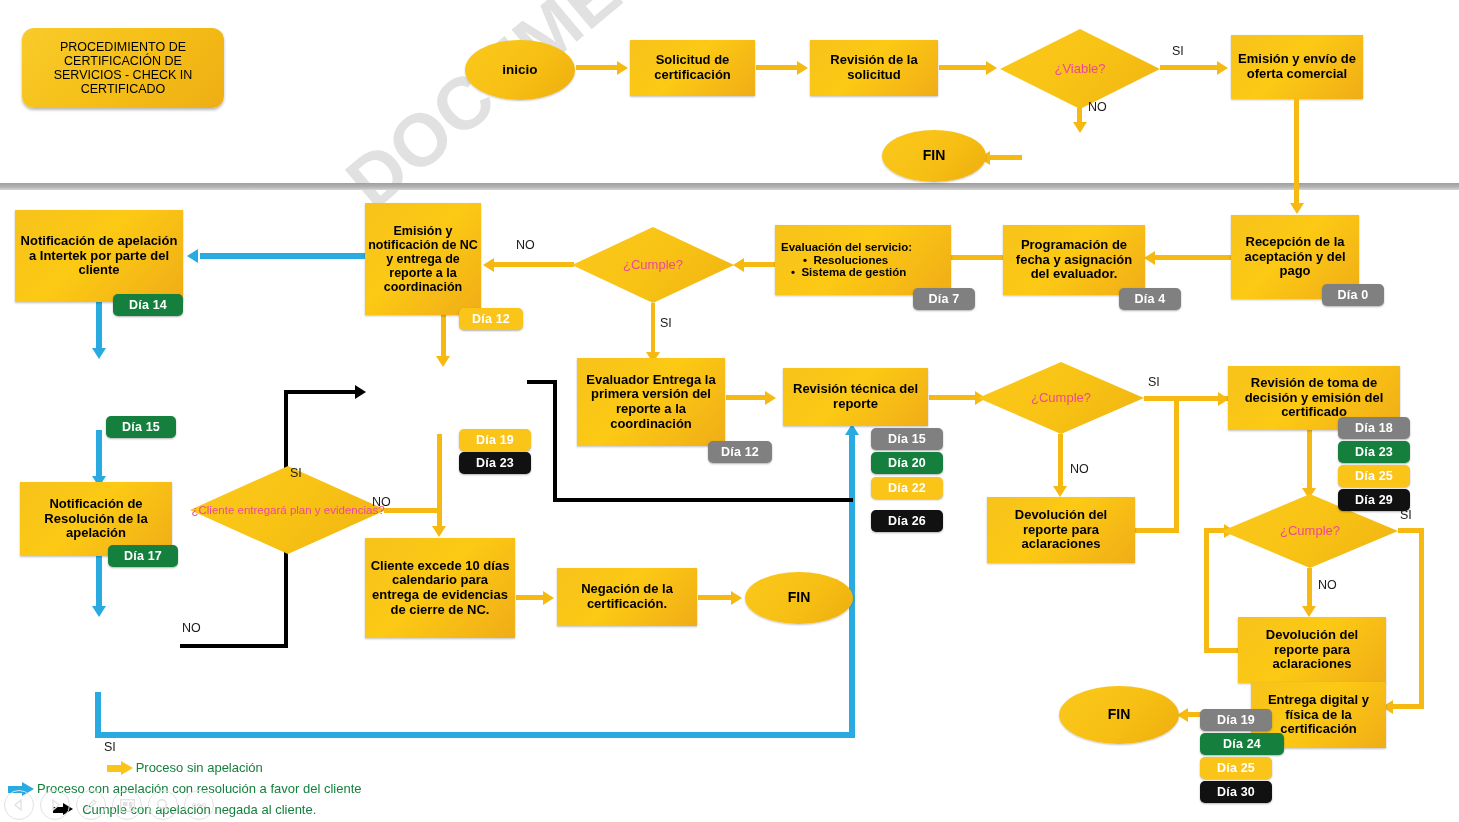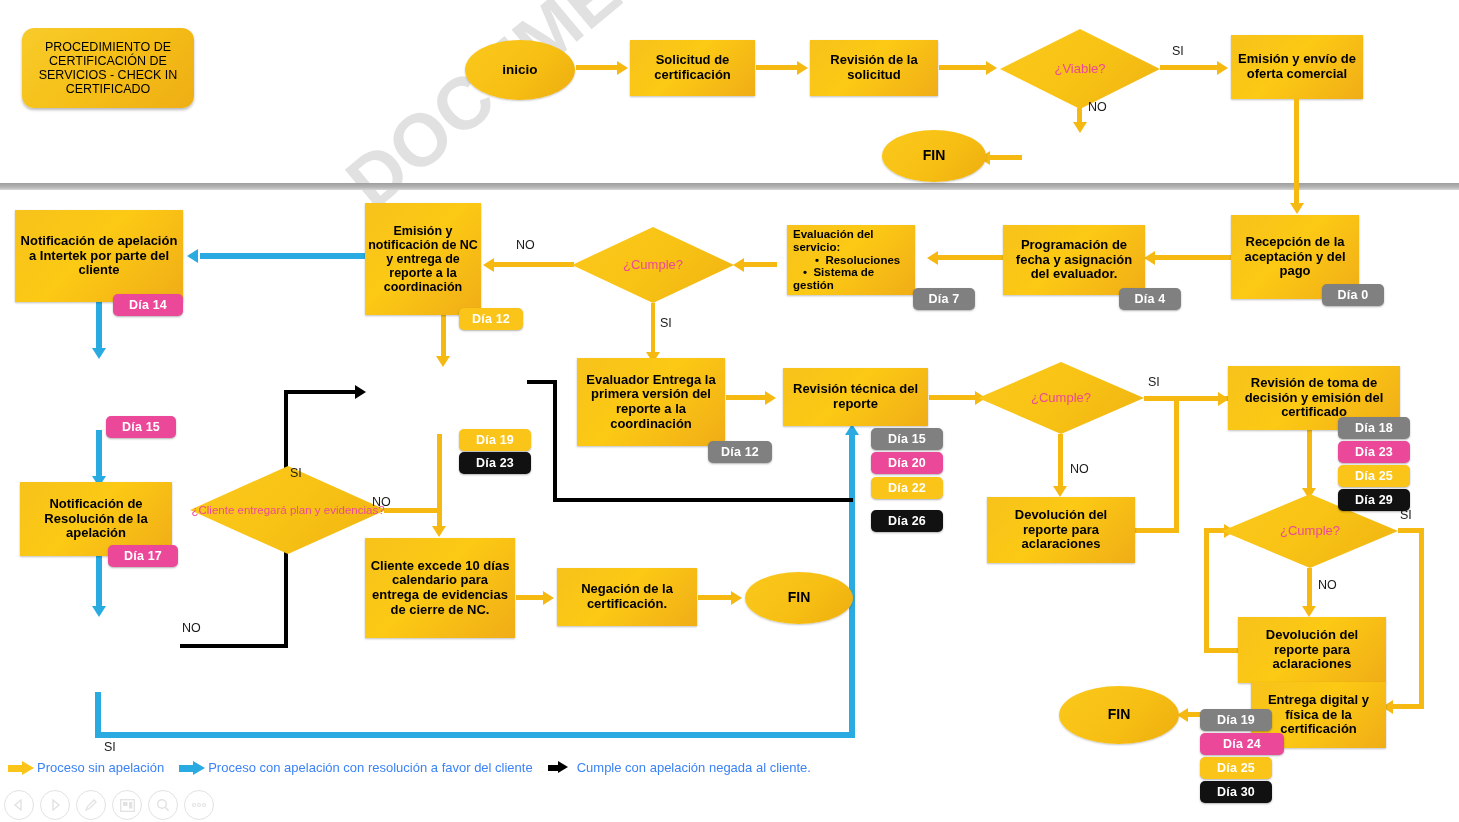--- a/index.html
+++ b/index.html
@@ -30,21 +30,21 @@
   .bullets .b0{text-align:center;}
   .bullets .b1{padding-left:22px;}
   .bullets .b2{padding-left:10px;}
 
   
   .badge{position:absolute;box-sizing:border-box;display:flex;align-items:center;
          justify-content:center;border-radius:5px;color:#fff;font-weight:bold;
          font-size:12.5px;height:22px;z-index:9;
          box-shadow:0 1px 2px rgba(0,0,0,.3);letter-spacing:.2px;}
   .b-gray{background:#808080;}
-  .b-blue{background:#ec4899;}
+  .b-blue{background:#15803d;}
   .b-yellow{background:#fbc419;}
   .b-black{background:#111111;}
 
   
   .ln{position:absolute;z-index:3;}
   .y{background:#f5b912;}
   .bl{background:#29abe2;}
   .bk{background:#000000;}
   .arrow{position:absolute;width:0;height:0;z-index:4;}
   .ar-r{border-top:7px solid transparent;border-bottom:7px solid transparent;}
@@ -70,21 +70,21 @@
 
   
   #watermark{position:absolute;left:330px;top:160px;width:760px;height:560px;
              z-index:1;pointer-events:none;}
   #watermark span{display:block;font-size:74px;font-weight:bold;color:#cfcfcf;
              opacity:.62;transform:rotate(-40deg);transform-origin:left top;
              white-space:nowrap;font-family:"Liberation Sans",sans-serif;}
 
   
   #legend{position:absolute;left:8px;top:760px;display:flex;align-items:center;
-          gap:6px;z-index:10;font-size:13px;color:#3b82f6;}
+          gap:6px;z-index:10;font-size:13px;color:#15803d;flex-direction:column;}
   .leg-item{display:flex;align-items:center;gap:3px;margin-right:9px;}
   .leg-arrow{width:26px;height:14px;position:relative;}
   .leg-arrow i{position:absolute;left:0;top:4px;width:15px;height:7px;display:block;}
   .leg-arrow b{position:absolute;left:14px;top:0;width:0;height:0;
        border-top:7px solid transparent;border-bottom:7px solid transparent;}
   .leg-arrow.sm i{width:11px;height:6px;top:4px;}
   .leg-arrow.sm b{left:10px;border-top:6px solid transparent;border-bottom:6px solid transparent;}
 
   
   #toolbar{position:absolute;left:4px;top:790px;display:flex;gap:6px;z-index:10;}
@@ -96,21 +96,21 @@
 <body>
 
 <div id="stage">
 
   <div id="watermark">
     <span>DOCUMENTO CONTROLADO</span>
   </div>
 
   <div id="divider"></div>
 
-  <div class="node rounded" style="left:22px;top:28px;width:172px;height:80px;font-size:12.5px;padding:4px 8px;">PROCEDIMIENTO DE CERTIFICACIÓN DE SERVICIOS - CHECK IN CERTIFICADO</div>
+  <div class="node rounded" style="left:22px;top:28px;width:202px;height:80px;font-size:12.5px;padding:4px 8px;">PROCEDIMIENTO DE CERTIFICACIÓN DE SERVICIOS - CHECK IN CERTIFICADO</div>
 
   <div class="node ellipse" style="left:465px;top:40px;width:110px;height:60px;font-size:13.5px;">inicio</div>
 
   <div class="node rect" style="left:630px;top:40px;width:125px;height:56px;font-size:13px;padding:2px 4px;">Solicitud de certificación</div>
 
   <div class="node rect" style="left:810px;top:40px;width:128px;height:56px;font-size:13px;padding:2px 4px;">Revisión de la solicitud</div>
 
   <div class="node diamond" style="left:1000px;top:29px;width:160px;height:80px;">
     <div class="dshape"></div>
     <div class="dtext" style="font-size:13px;">¿Viable?</div>
@@ -143,21 +143,21 @@
 
   <div class="ln y" style="left:1294px;top:99px;width:5px;height:108px;z-index:7;"></div>
   <div class="arrow ar-d y" style="left:1290px;top:203px;z-index:7;"></div>
 
   <div class="node rect" style="left:1231px;top:215px;width:128px;height:84px;font-size:13px;padding:2px 4px;">Recepción de la aceptación y del pago</div>
   <div class="badge b-gray" style="left:1322px;top:284px;width:62px;">Día 0</div>
 
   <div class="node rect" style="left:1003px;top:225px;width:142px;height:70px;font-size:13px;padding:2px 4px;">Programación de fecha y asignación del evaluador.</div>
   <div class="badge b-gray" style="left:1119px;top:288px;width:62px;">Día 4</div>
 
-  <div class="node rect" style="left:775px;top:225px;width:128px;height:70px;padding:3px 2px;margin-left:12px;">
+  <div class="node rect" style="left:775px;top:225px;width:176px;height:70px;padding:3px 2px;">
     <span class="bullets">
       <span class="b0">Evaluación del servicio:</span>
       <span class="b1">•&nbsp;&nbsp;<i style="font-style:normal">Resoluciones</i></span>
       <span class="b2">•&nbsp;&nbsp;<i style="font-style:normal">Sistema de gestión</i></span>
     </span>
   </div>
   <div class="badge b-gray" style="left:913px;top:288px;width:62px;">Día 7</div>
 
   <div class="node diamond" style="left:572px;top:227px;width:162px;height:76px;">
     <div class="dshape"></div>

